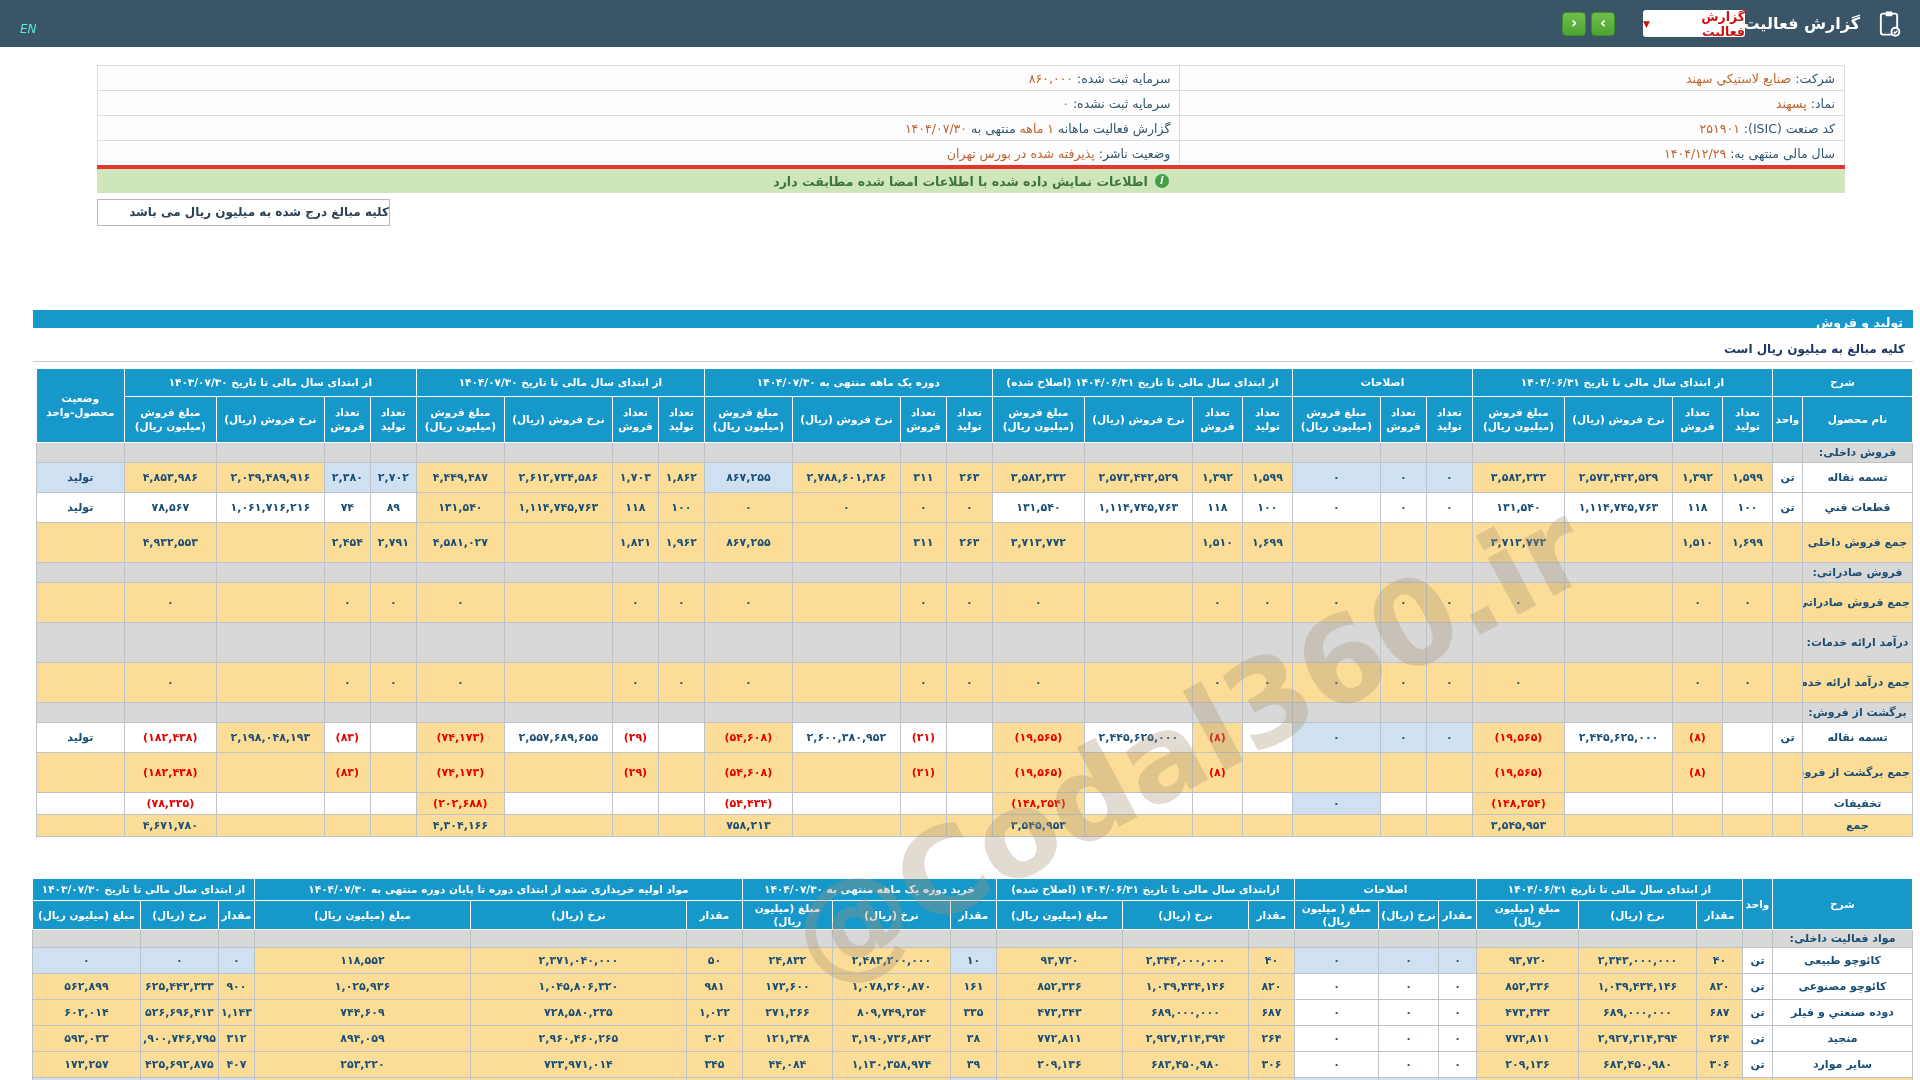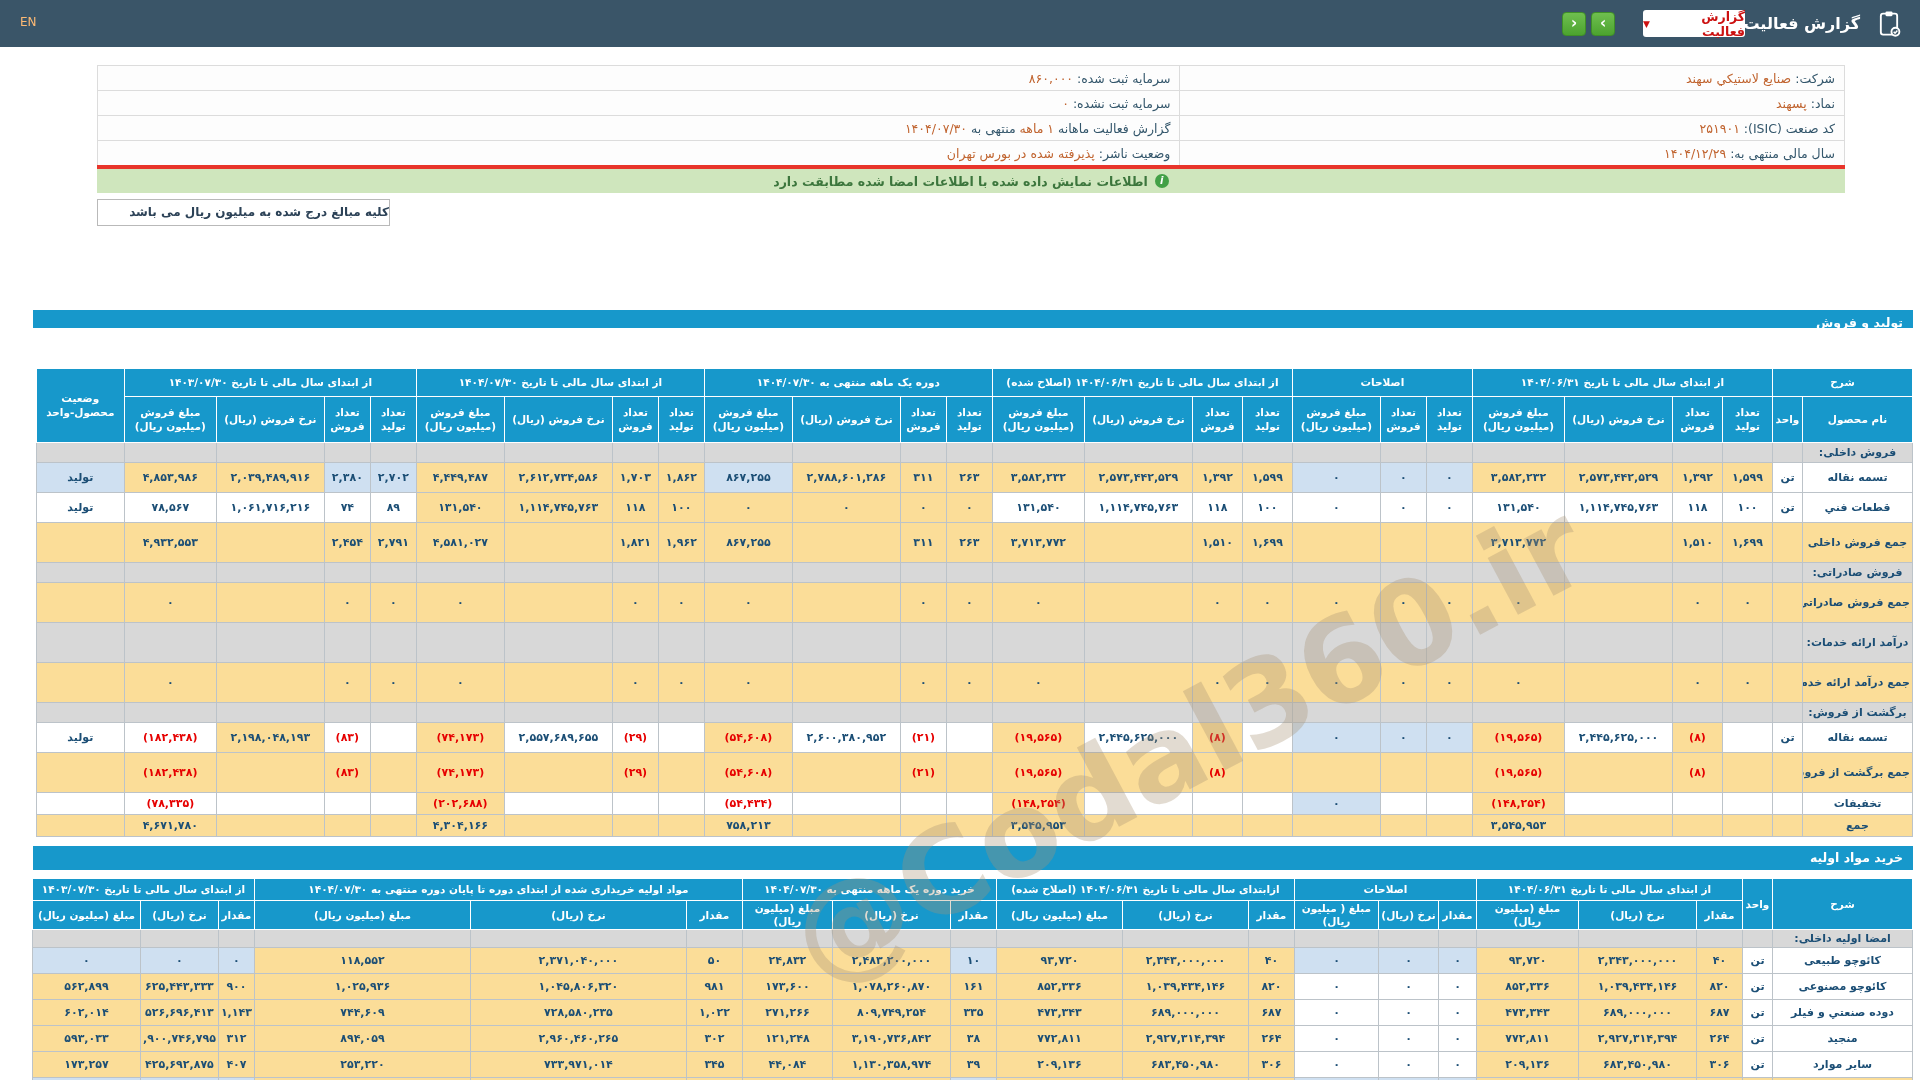--- a/index.html
+++ b/index.html
@@ -13,21 +13,21 @@
   #topbar .report-icon { position:absolute; top:9px; right:17px; }
   #topbar .dropdown { position:absolute; top:10px; right:175px; width:102px; height:27px; background:#fff;
     border-radius:3px; display:flex; align-items:center; justify-content:center; gap:6px; cursor:pointer; }
   #topbar .dropdown .dd-label { color:#cc1111; font-size:12.5px; font-weight:bold; }
   #topbar .dropdown .caret { color:#cc1111; font-size:9px; }
   #topbar .navbtn { position:absolute; top:12px; width:24px; height:24px; border-radius:4px;
     background:linear-gradient(#6fbf4f,#4ca32f); border:1px solid #3f8f27; color:#fff;
     font-weight:bold; font-size:15px; line-height:21px; text-align:center; cursor:pointer; }
   #btn-next { right:305px; }
   #btn-prev { right:334px; }
-  #topbar .lang { position:absolute; top:15px; left:20px; color:#fdba74; font-size:12px; cursor:pointer; }
+  #topbar .lang { position:absolute; top:22px; left:20px; color:#5eead4; font-size:12px; cursor:pointer;font-style:italic; }
 
   
   #info-table { position:absolute; top:65px; right:75px; width:1748px; border-collapse:collapse; background:#fdfdfd; }
   #info-table td { border:1px solid #dcdcdc; height:25px; font-size:12.5px; color:#33566b;
     text-align:right; padding:0 9px; white-space:nowrap; }
   #info-table td span.val { color:#c0632e; }
   #red-line { position:absolute; top:165px; right:75px; width:1748px; height:4px; background:#e8352b; }
   #banner { position:absolute; top:169px; right:75px; width:1748px; height:24px; background:#cfe6bd;
     display:flex; align-items:center; justify-content:center; gap:7px; }
   #banner .txt { color:#3c763d; font-size:12.5px; font-weight:bold; }
@@ -113,20 +113,21 @@
       </tbody>
     </table>
   <div id="red-line"></div>
   <div id="banner">
     <span class="info-icon">i</span>
     <span class="txt">اطلاعات نمایش داده شده با اطلاعات امضا شده مطابقت دارد</span>
   </div>
   <div id="units-box">کلیه مبالغ درج شده به میلیون ریال می باشد</div>
 
   <div class="bluebar" id="bar1">تولید و فروش</div>
+  <div id="note1">کلیه مبالغ به میلیون ریال است</div>
   <table class="rep" id="t1">
       <colgroup>
         <col style="width: 110px;">
         <col style="width: 30px;">
         <col style="width: 50px;">
         <col style="width: 50px;">
         <col style="width: 108px;">
         <col style="width: 92px;">
         <col style="width: 46px;">
         <col style="width: 46px;">
@@ -549,21 +550,20 @@
           <td class="bg-y"><span>۴,۳۰۴,۱۶۶</span></td>
           <td class="bg-y"></td>
           <td class="bg-y"></td>
           <td class="bg-y"></td>
           <td class="bg-y"><span>۴,۶۷۱,۷۸۰</span></td>
           <td class="bg-y"></td>
         </tr>
       </tbody>
     </table>
 
-  <div class="bluebar" id="bar2">خرید مواد اولیه</div>
   <table class="rep" id="t2">
       <colgroup>
         <col style="width: 140px;">
         <col style="width: 30px;">
         <col style="width: 46px;">
         <col style="width: 118px;">
         <col style="width: 102px;">
         <col style="width: 38px;">
         <col style="width: 60px;">
         <col style="width: 84px;">
@@ -607,21 +607,21 @@
           <th>مقدار</th>
           <th>نرخ (ریال)</th>
           <th>مبلغ (میلیون ریال)</th>
           <th>مقدار</th>
           <th>نرخ (ریال)</th>
           <th>مبلغ (میلیون ریال)</th>
         </tr>
       </thead>
       <tbody>
         <tr style="height: 18px;">
-          <td class="sec-label">امضا اولیه داخلی:</td>
+          <td class="sec-label">مواد فعالیت داخلی:</td>
           <td class="sec"></td>
           <td class="sec"></td>
           <td class="sec"></td>
           <td class="sec"></td>
           <td class="sec"></td>
           <td class="sec"></td>
           <td class="sec"></td>
           <td class="sec"></td>
           <td class="sec"></td>
           <td class="sec"></td>

